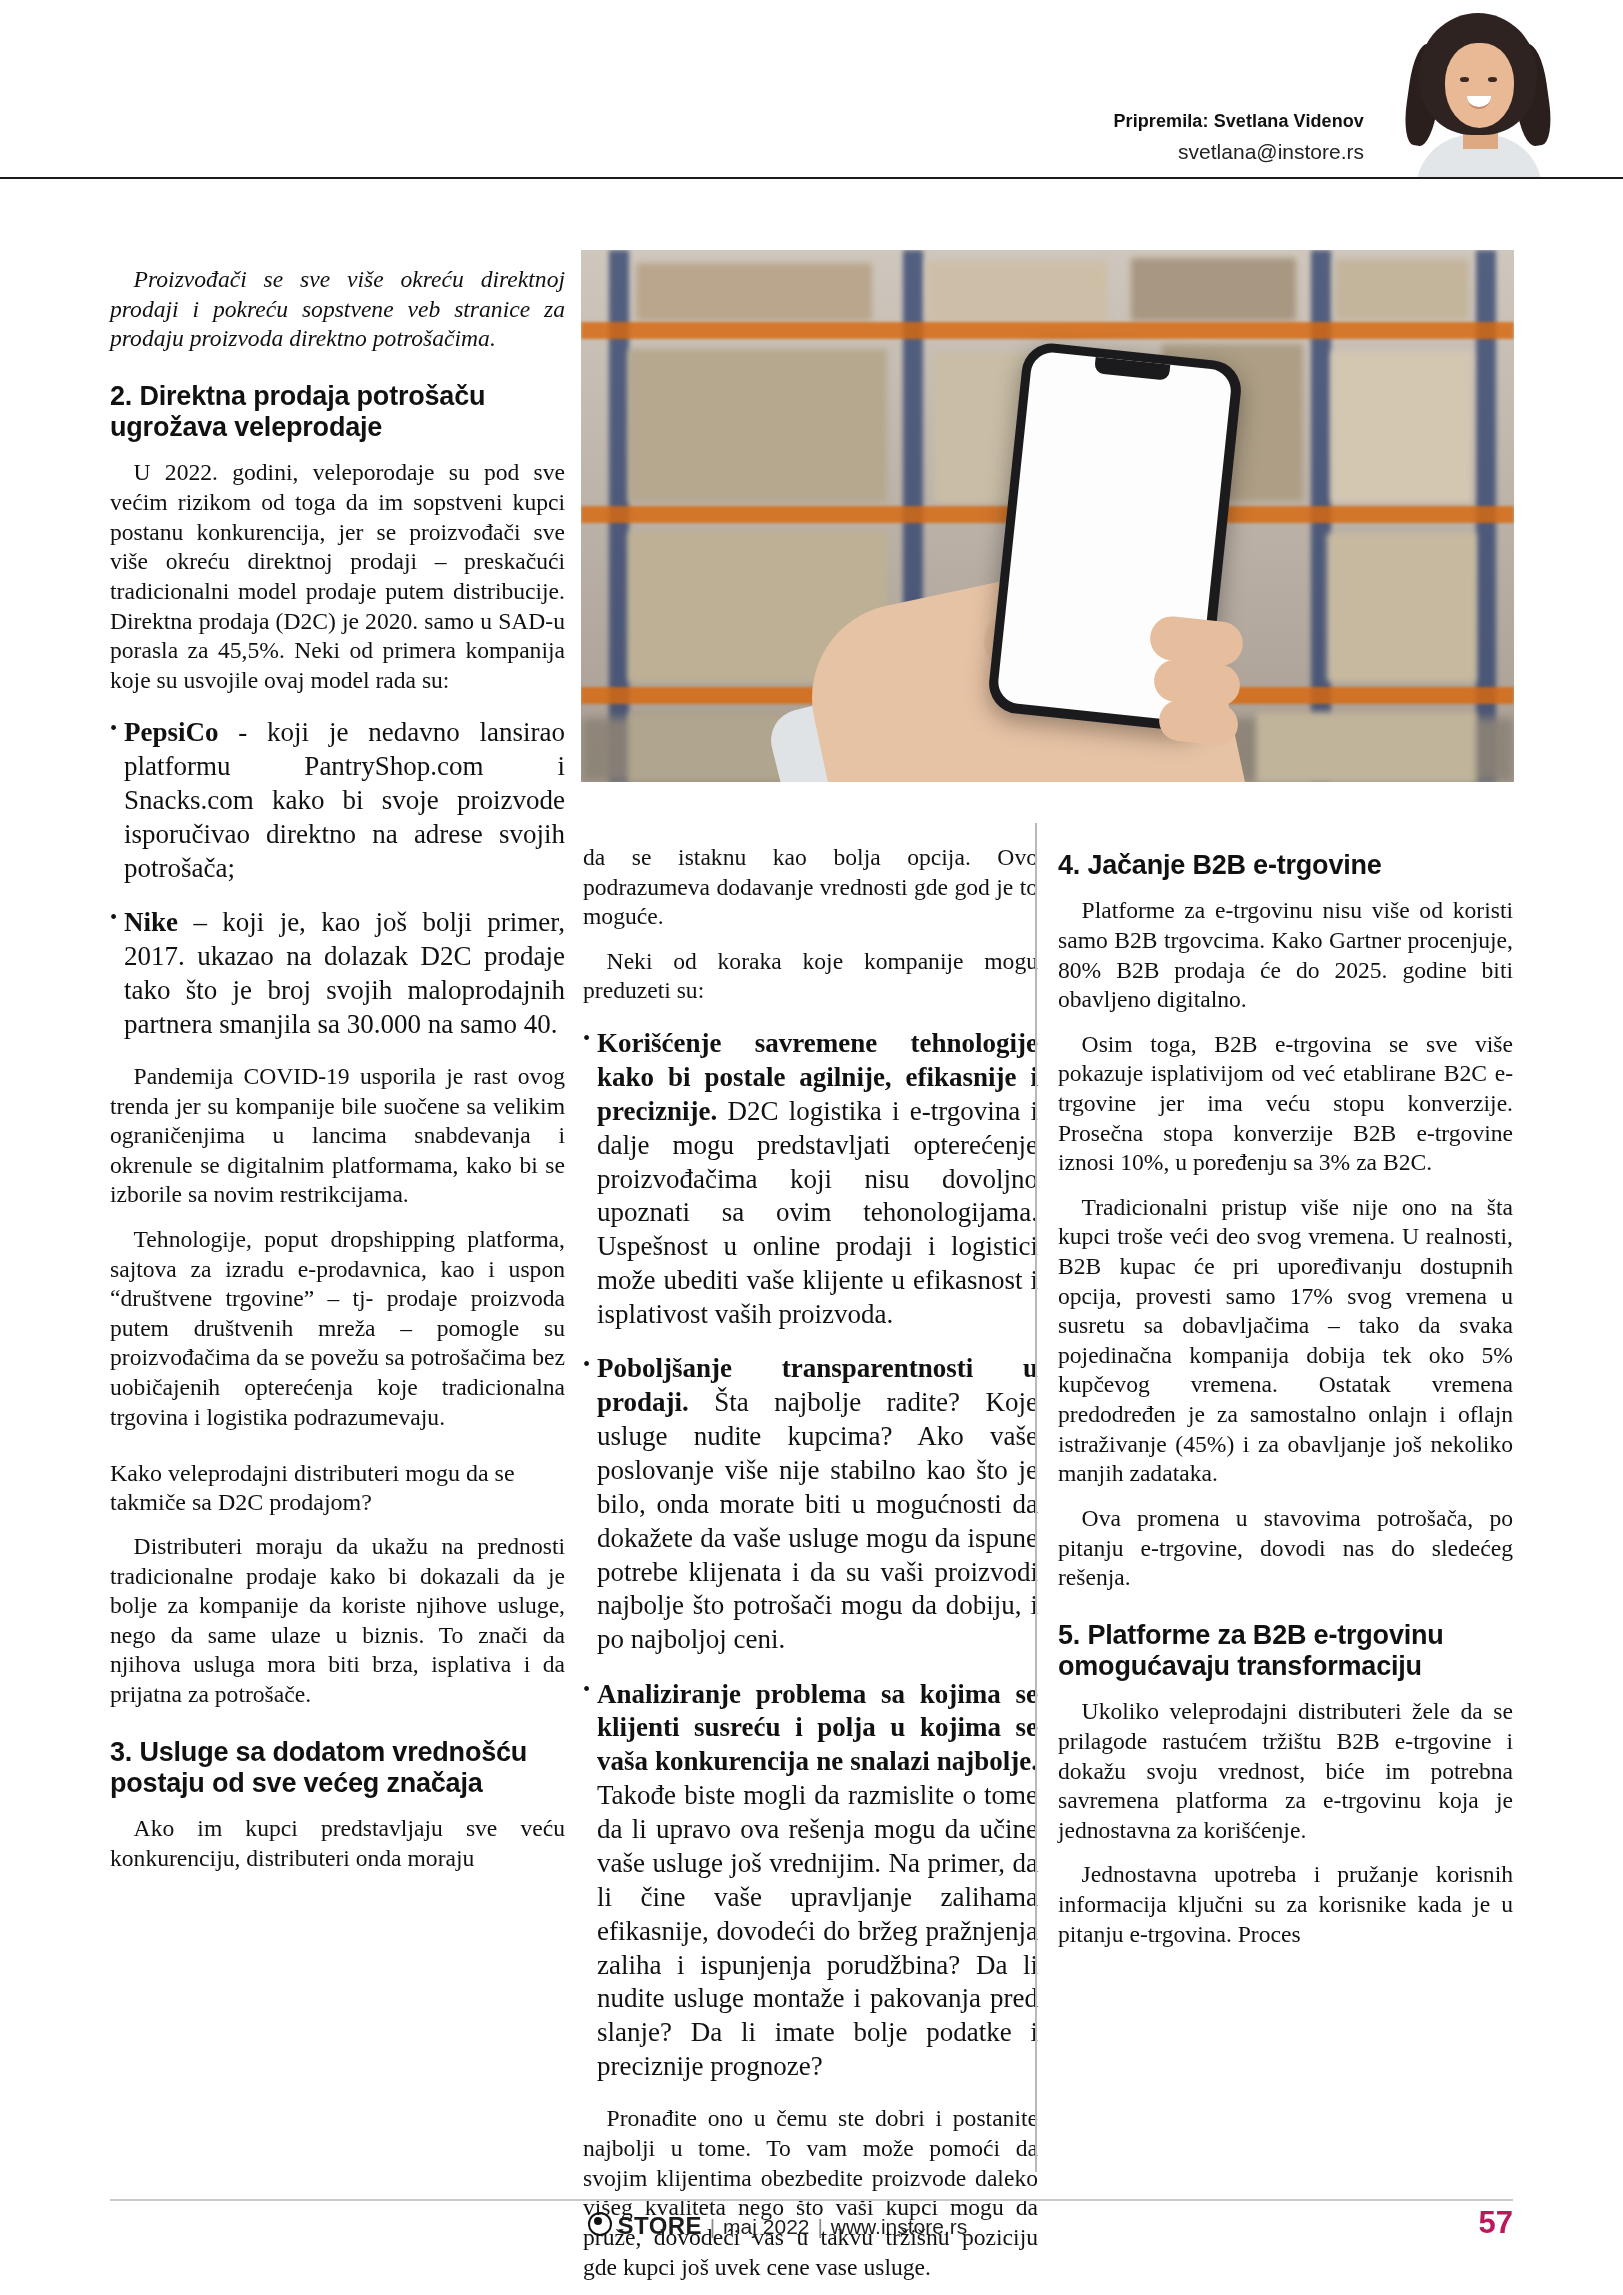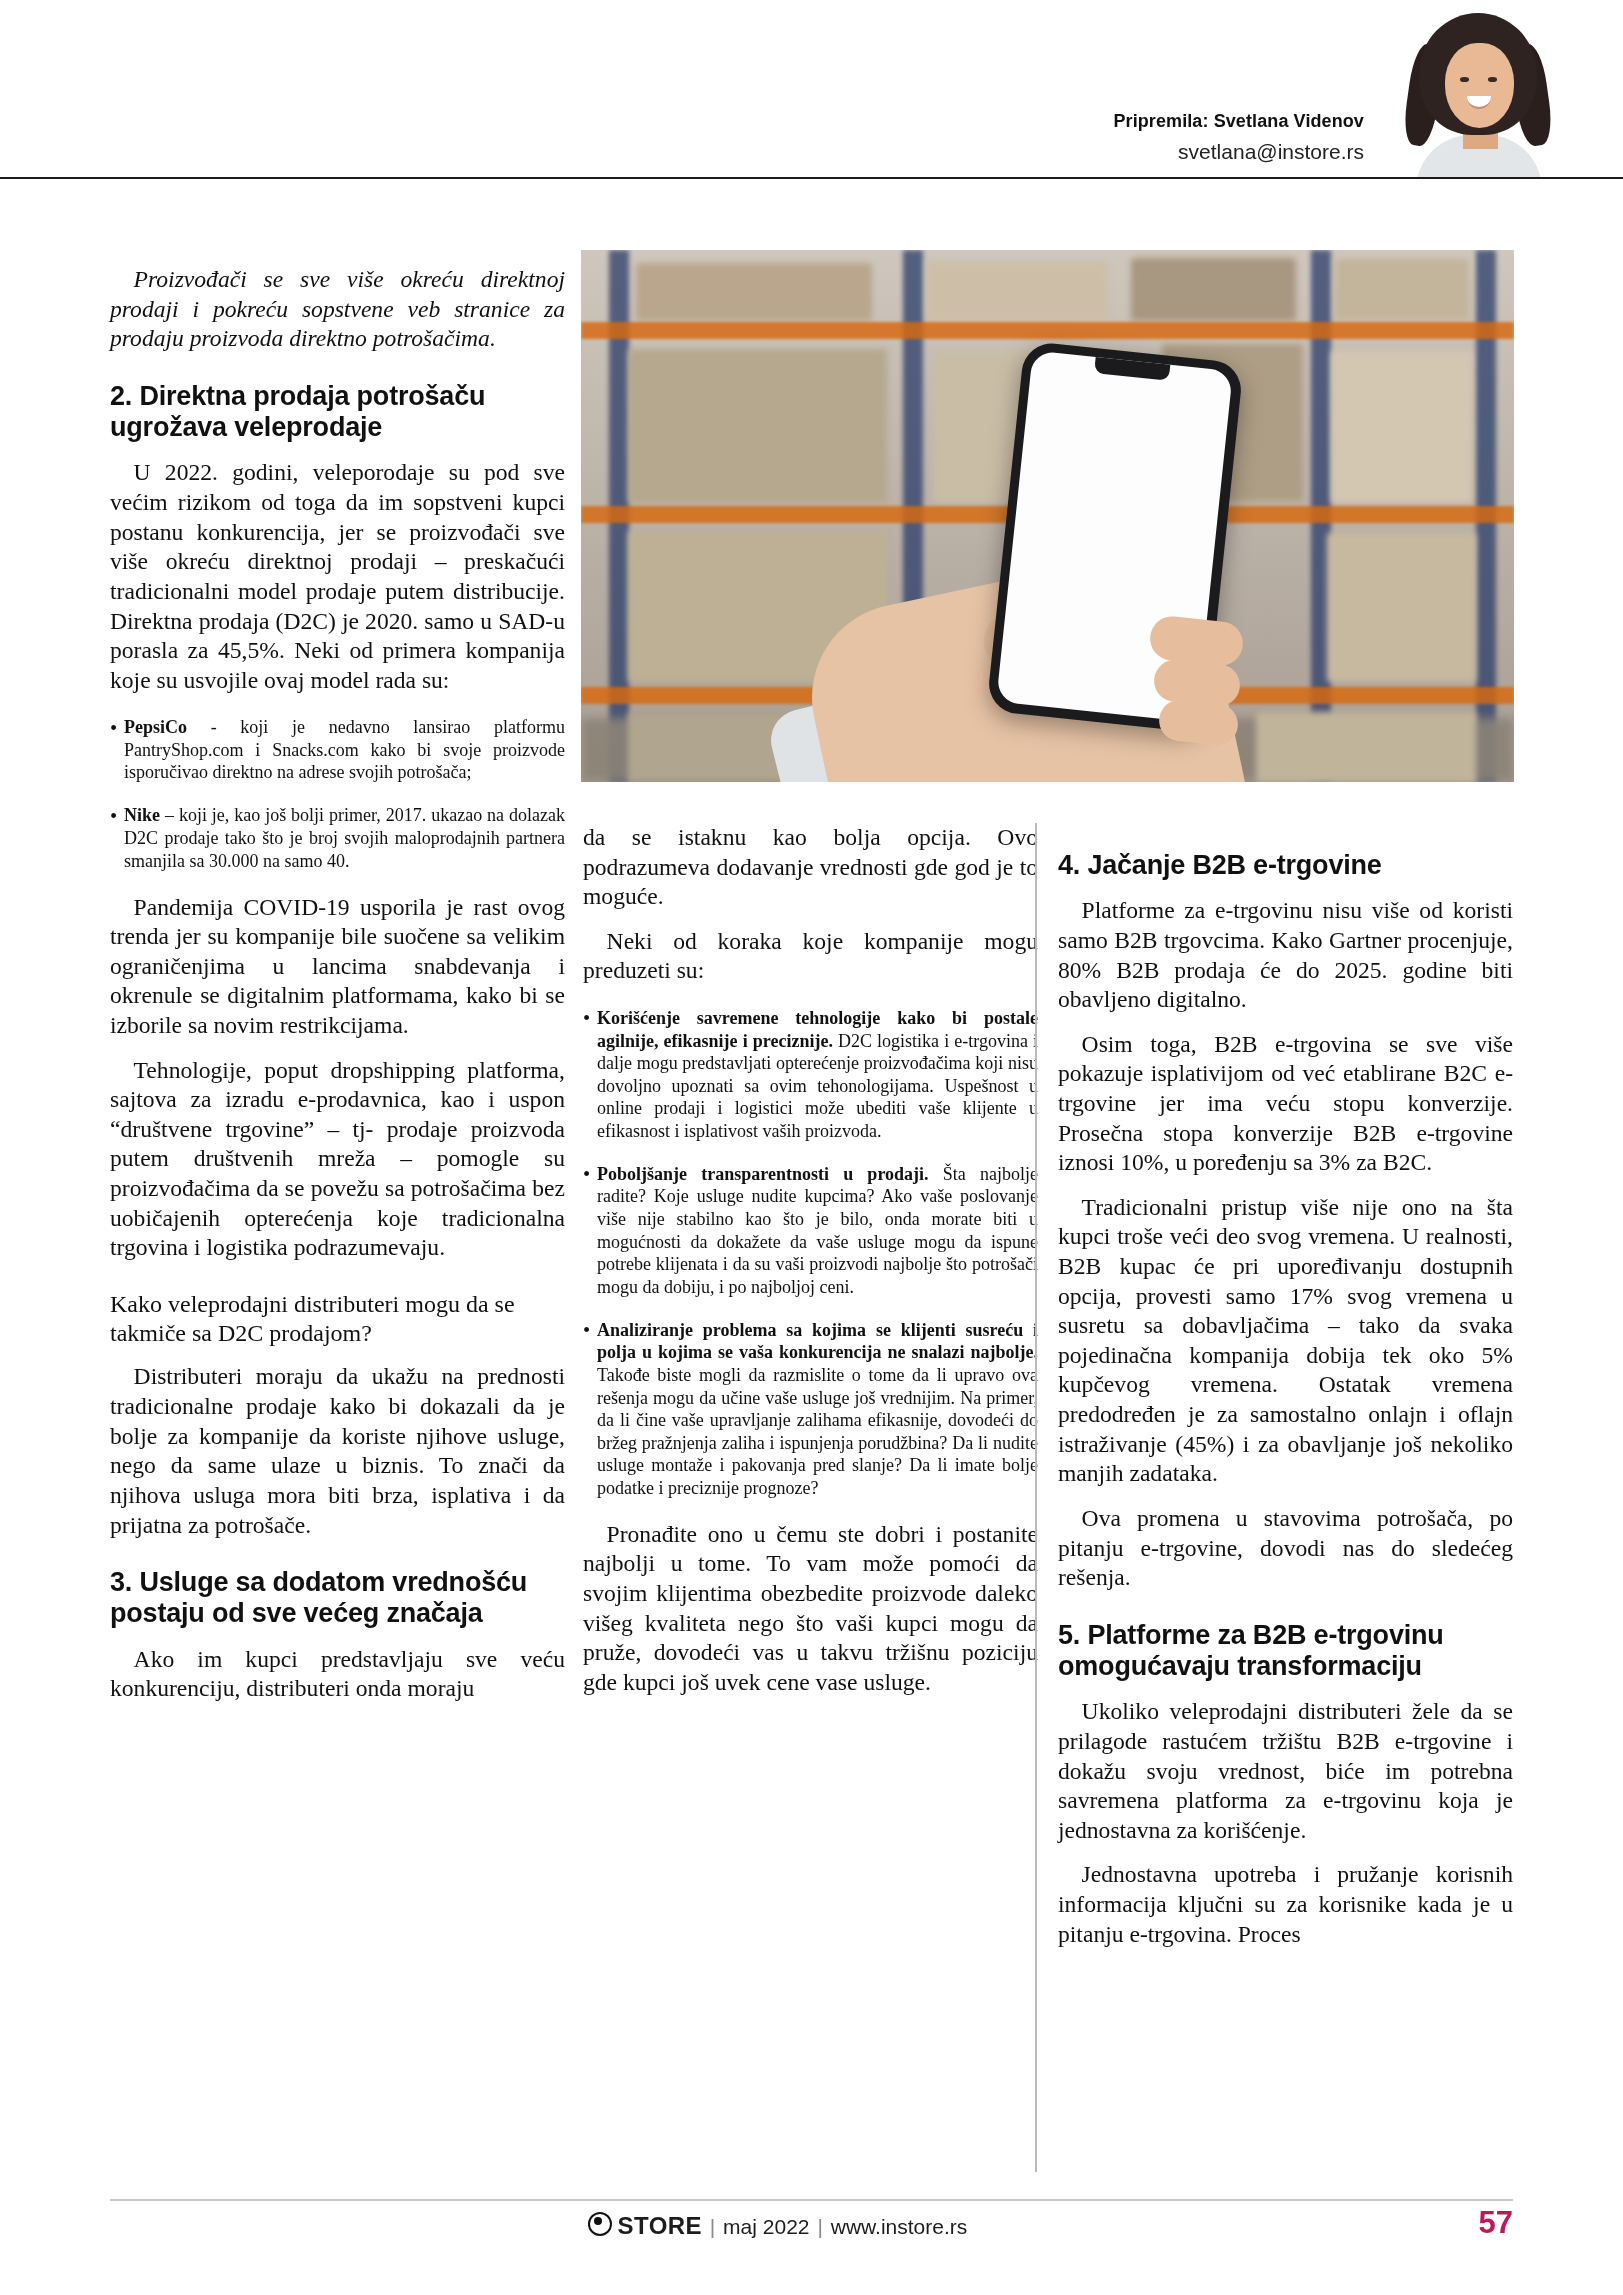--- a/index.html
+++ b/index.html
@@ -138,21 +138,21 @@
     border-bottom: 2.4px solid #c98b72;
   }
 
   
   .col {
     position: absolute;
     top: 250px;
     width: 455px;
   }
   .col1 { left: 110px; }
-  .col2 { left: 583px; top: 823px; }
+  .col2 { left: 583px; top: 843px; }
   .col3 { left: 1058px; top: 823px; }
 
   p {
     margin: 0 0 0 0;
     font-size: 23.6px;
     line-height: 1.255;
     text-align: justify;
     text-justify: inter-word;
     hyphens: manual;
   }
@@ -178,21 +178,21 @@
     line-height: 1.2;
     margin: 27px 0 3.1px 0;
   }
 
   ul {
     margin: 21px 0 0 0;
     padding: 0;
     list-style: none;
   }
   li {
-    font-size: 18px;
+    font-size: 27px;
     line-height: 1.255;
     text-align: justify;
     margin-bottom: 20.4px;
     position: relative;
     padding-left: 14px;
   }
   li::before {
     content: "•";
     position: absolute;
     left: 0;

